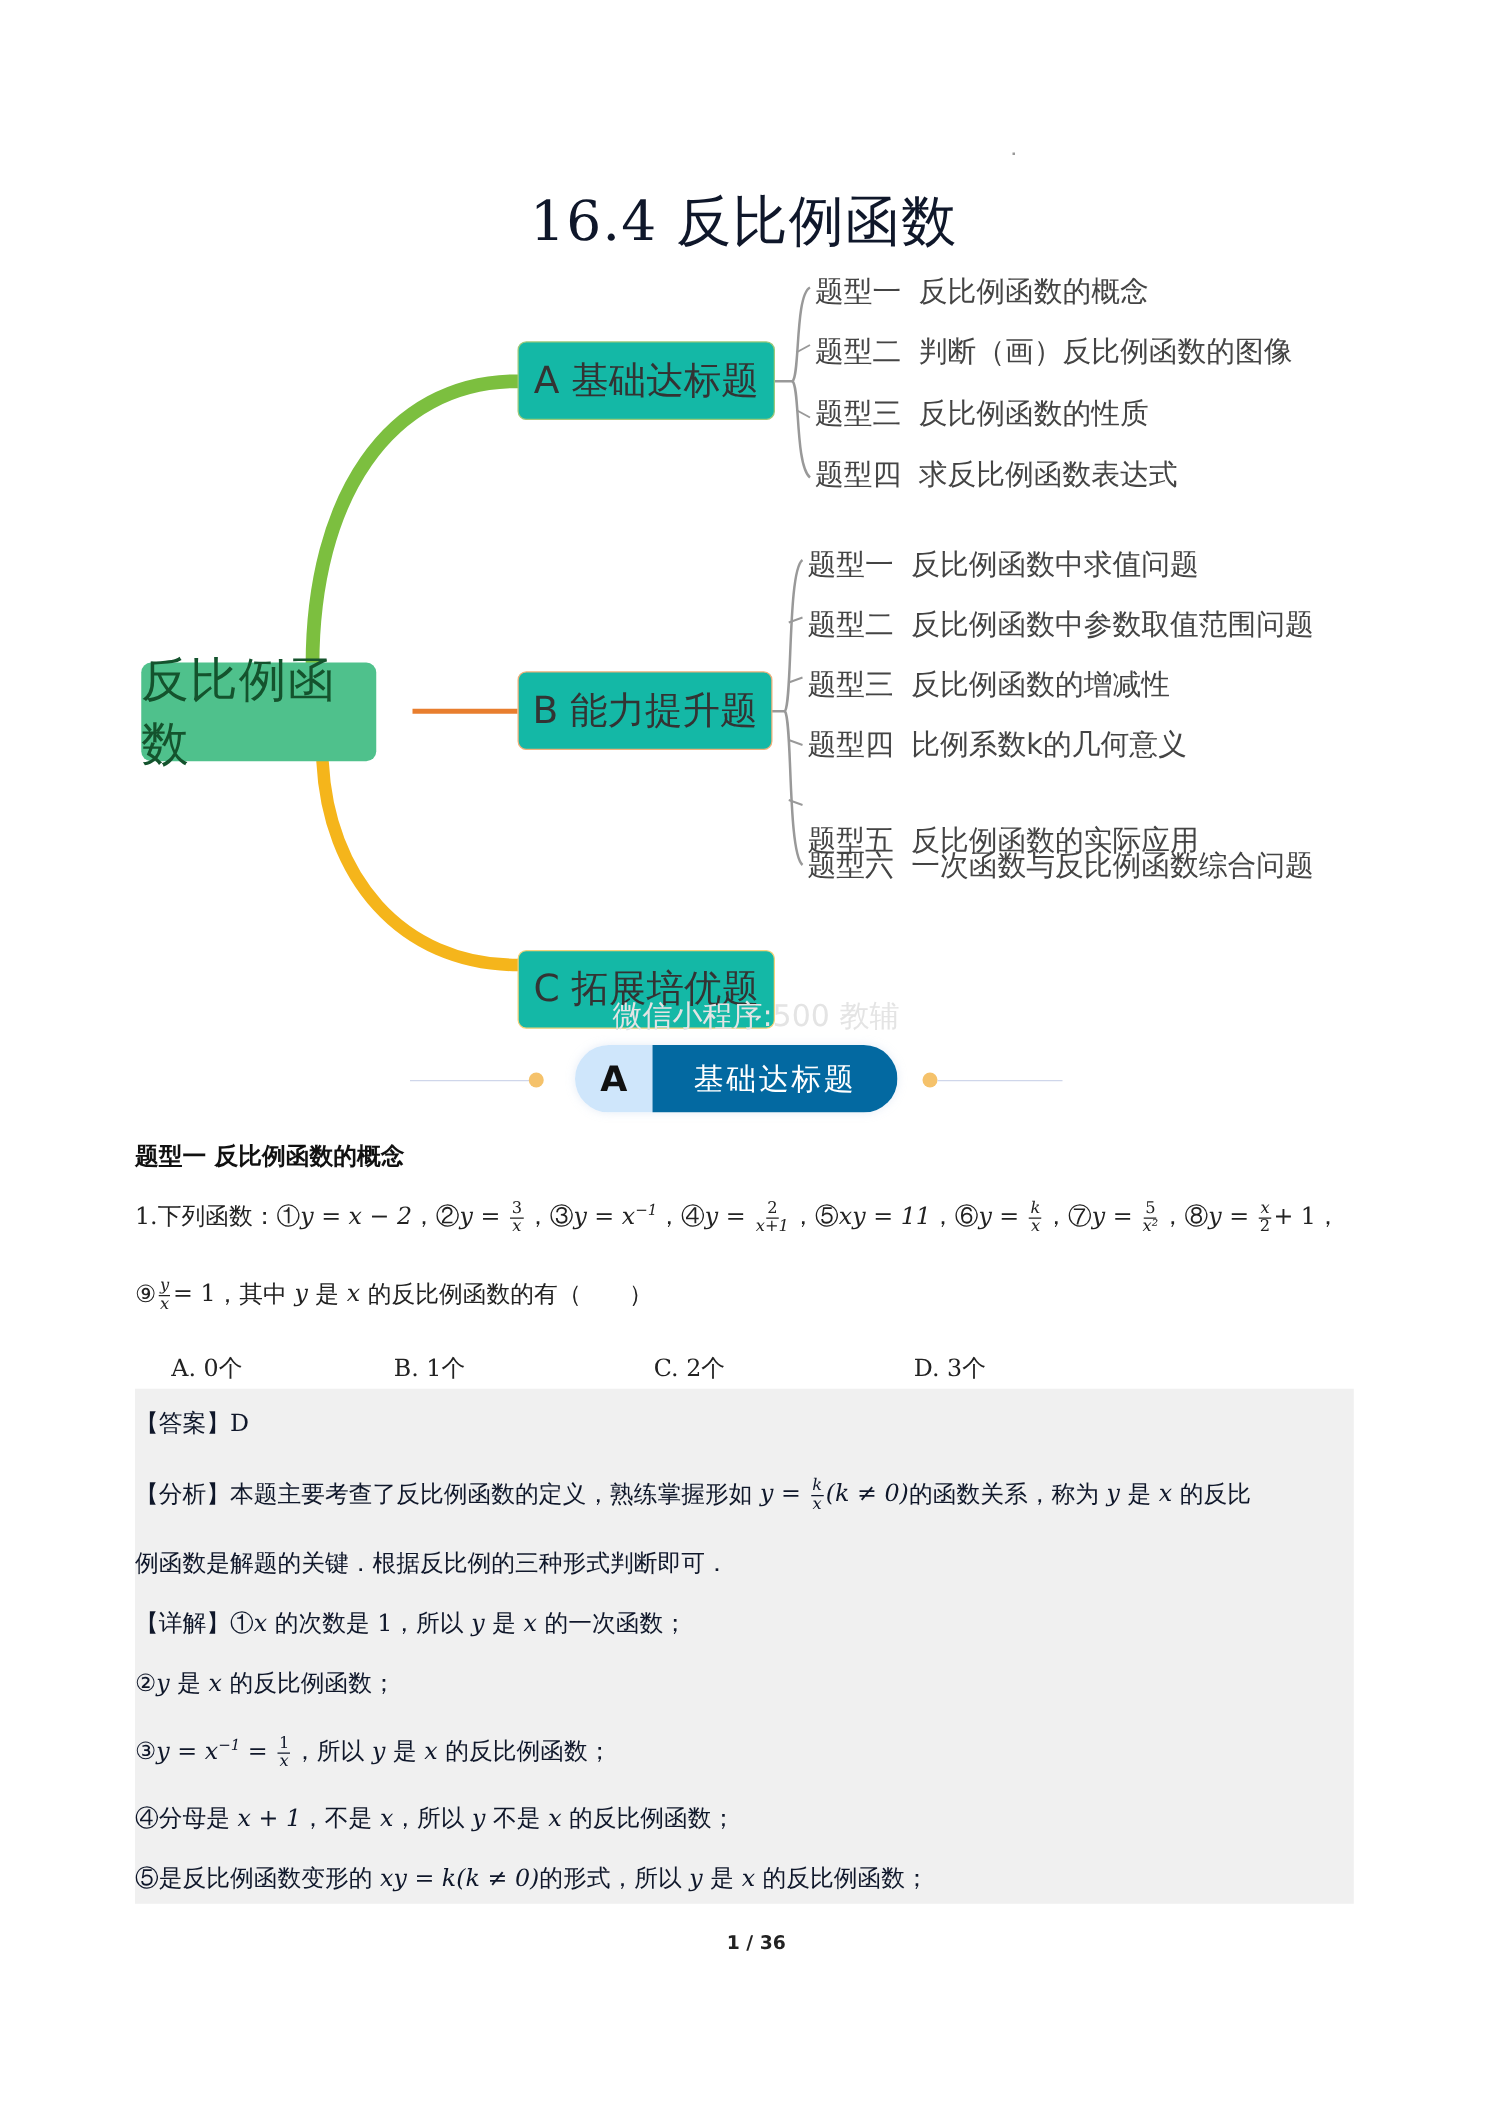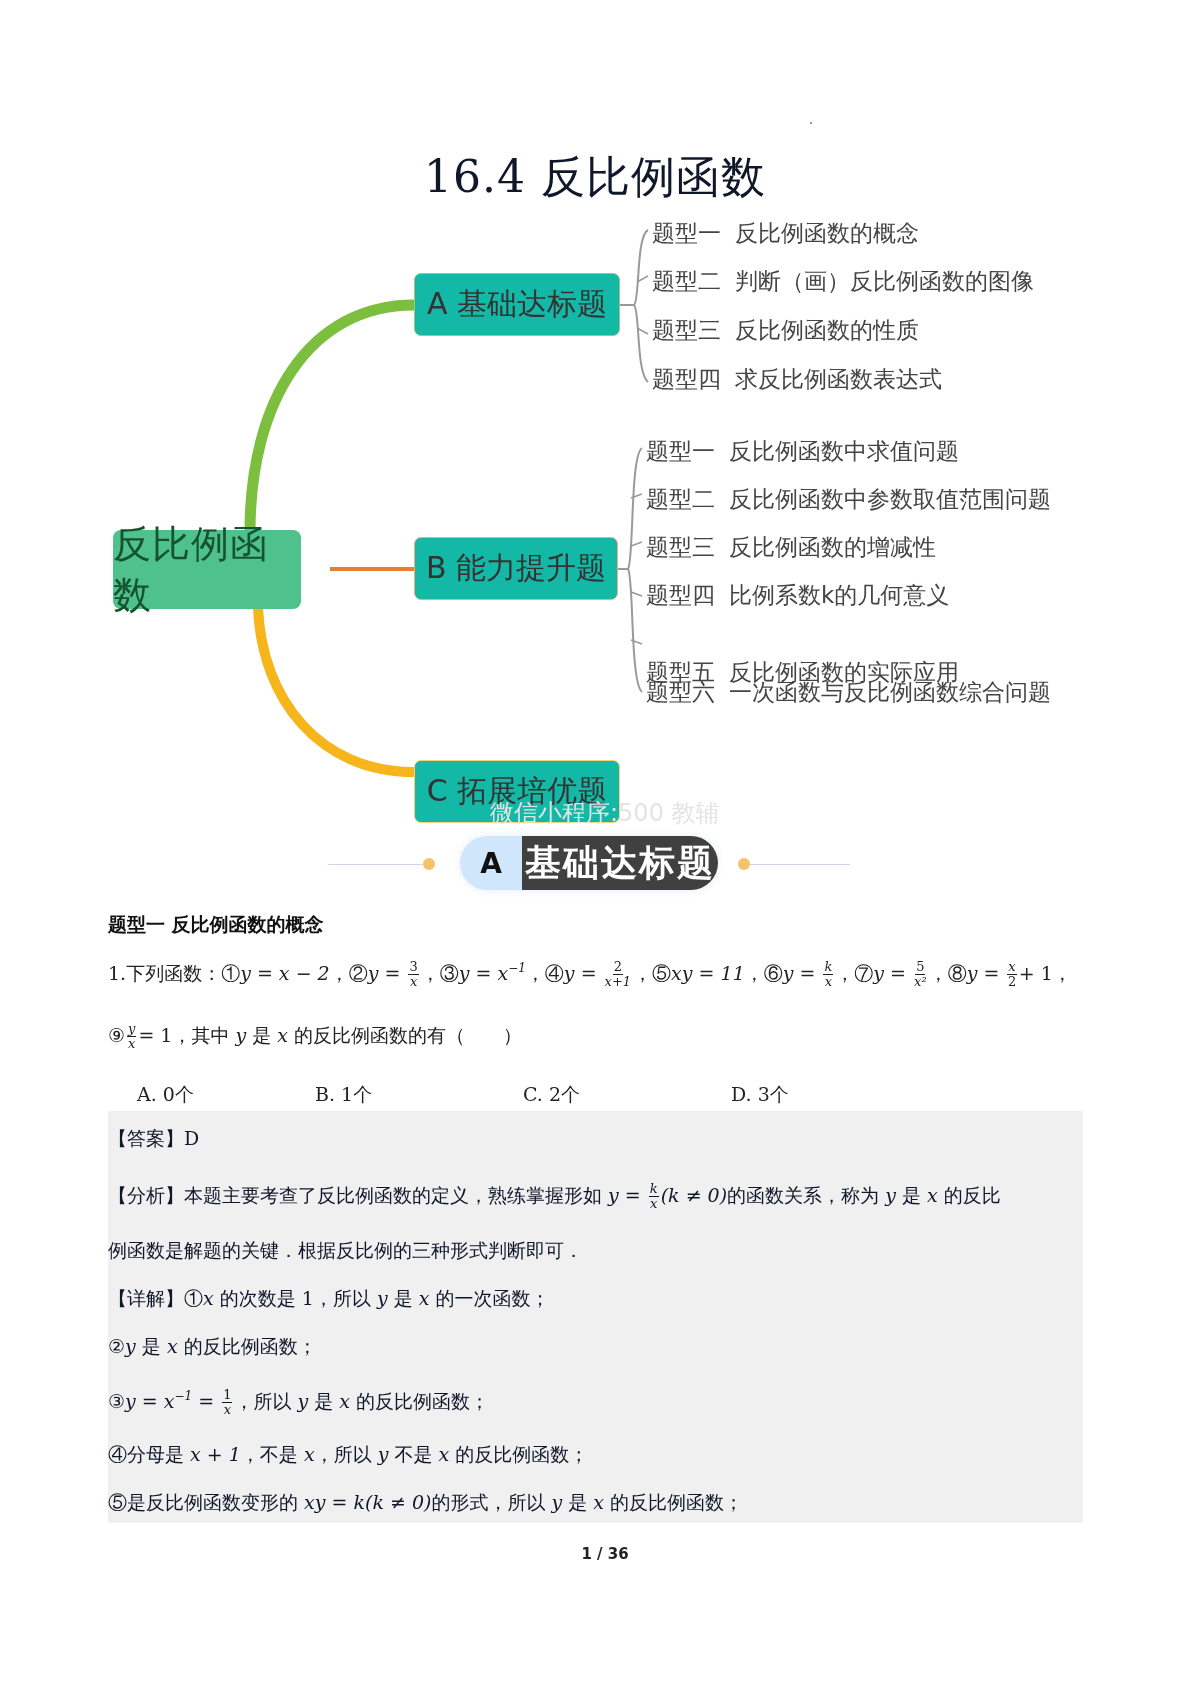--- a/index.html
+++ b/index.html
@@ -27,22 +27,22 @@
 
   .watermark { left: 490px; top: 797px; font-family: "DejaVu Sans", sans-serif; font-size: 24px; color: #e4e4e4; }
 
   
   .banner-line { height: 1px; background: #cfd6ea; top: 864px; }
   .banner-dot { width: 12px; height: 12px; border-radius: 50%; background: #f5c26b; top: 858px; }
   .banner { left: 460px; top: 836px; width: 258px; height: 54px; border-radius: 27px; overflow: hidden; display: flex;
     box-shadow: 0 0 8px rgba(180,200,230,0.35); }
   .banner-letter { width: 62px; background: #cfe6fb; color: #111; font-family: "DejaVu Sans", sans-serif; font-weight: bold;
     font-size: 28px; display: flex; align-items: center; justify-content: center; }
-  .banner-label { flex: 1; background: #404040; color: #fff; font-family: "DejaVu Sans", sans-serif; font-weight: bold;
-    font-size: 36px; display: flex; align-items: center; justify-content: center; letter-spacing: 2px; }
+  .banner-label { flex: 1; background: #0369a1; color: #fff; font-family: "DejaVu Sans", sans-serif; font-weight: normal;
+    font-size: 24px; display: flex; align-items: center; justify-content: center; letter-spacing: 2px; }
 
   
   .q-type { left: 108px; top: 912px; font-family: "DejaVu Sans", sans-serif; font-weight: bold; font-size: 19px; color: #111; }
   .q-line { font-size: 19px; color: #222; white-space: nowrap; }
   .m { font-family: "DejaVu Serif", serif; font-style: italic; margin-top: 44px; }
   .n { font-style: normal; }
   .frac { display: inline-flex; flex-direction: column; align-items: center; vertical-align: middle; font-size: 13px;
     line-height: 14px; margin: 0 2px; }
   .frac .num { border-bottom: 1px solid currentColor; padding: 0 1px; }
   .options { top: 1082px; left: 137px; font-size: 19px; color: #222; }

